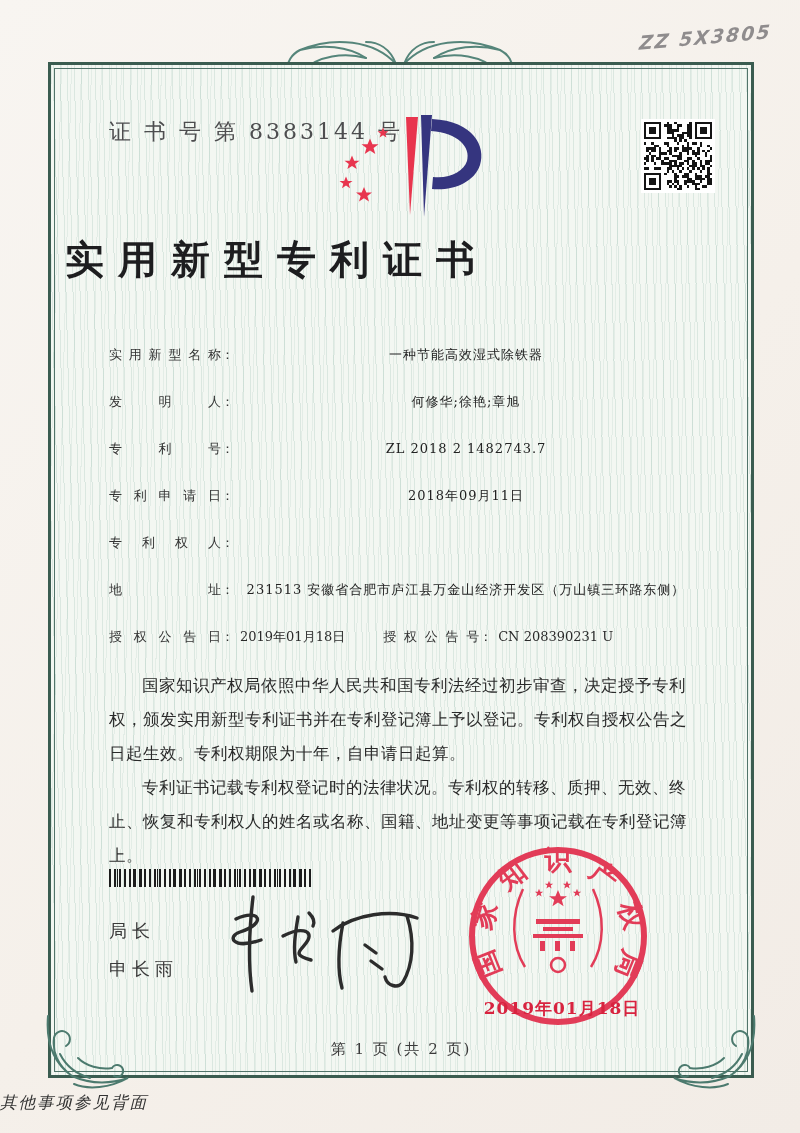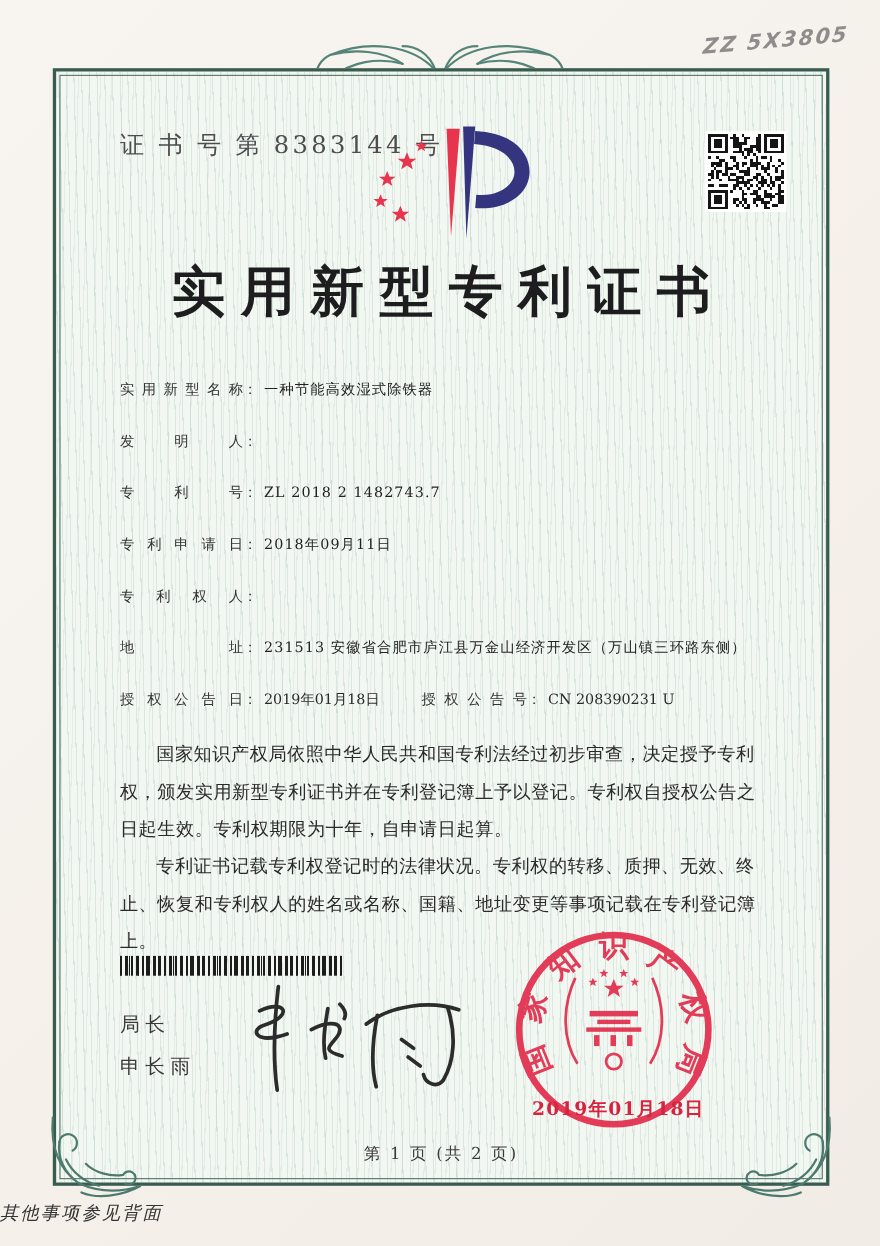--- a/index.html
+++ b/index.html
@@ -47,35 +47,34 @@
   .cert-no {
     position: absolute; left: 58px; top: 52px;
     font-size: 22px; letter-spacing: 3px; color: #4d4d4f;
   }
 
   .logo { position: absolute; left: 283px; top: 46px; }
   .qr   { position: absolute; left: 590px; top: 54px; }
 
   .title {
     position: absolute; top: 168px; left: 0; width: 100%;
-    text-align: center;
-    font-size: 49px; font-weight: 700;
+    font-size: 39px; font-weight: 700;
     letter-spacing: 14px; text-indent: 14px;
     color: #1d1d1f;
   }
 
   .fields { position: absolute; left: 58px; top: 276px; width: 596px; }
   .field-row { display: flex; align-items: flex-start; margin-bottom: 20px; font-size: 13px; line-height: 27px; }
   .field-label {
     width: 112px; flex: 0 0 112px;
     text-align: justify; text-align-last: justify;
     color: #333;
   }
   .field-colon { flex: 0 0 auto; margin-right: 6px; color: #333; }
-  .field-value { flex: 1; color: #222; letter-spacing: 1px; max-width: 452px; }
+  .field-value { flex: 1; color: #222; letter-spacing: 1px; max-width: 452px; text-align: center; }
   .grant-right { display: flex; margin-left: 38px; }
   .grant-right .field-label { width: 96px; flex-basis: 96px; }
 
   .paragraphs {
     position: absolute; left: 58px; top: 604px; width: 592px;
     font-size: 16.5px; line-height: 34px; color: #2a2a2a;
     letter-spacing: 0.5px;
   }
   .paragraphs p { text-indent: 2em; }
 
@@ -422,20 +421,21 @@
 
     <div class="fields">
       <div class="field-row">
         <span class="field-label">实用新型名称</span>
           <span class="field-colon">：</span>
         <span class="field-value">一种节能高效湿式除铁器</span>
       </div>
       <div class="field-row">
         <span class="field-label">发明人</span>
           <span class="field-colon">：</span>
+        <span class="field-value">何修华;徐艳;章旭</span>
       </div>
       <div class="field-row">
         <span class="field-label">专利号</span>
           <span class="field-colon">：</span>
         <span class="field-value">ZL 2018 2 1482743.7</span>
       </div>
       <div class="field-row">
         <span class="field-label">专利申请日</span>
           <span class="field-colon">：</span>
         <span class="field-value">2018年09月11日</span>

